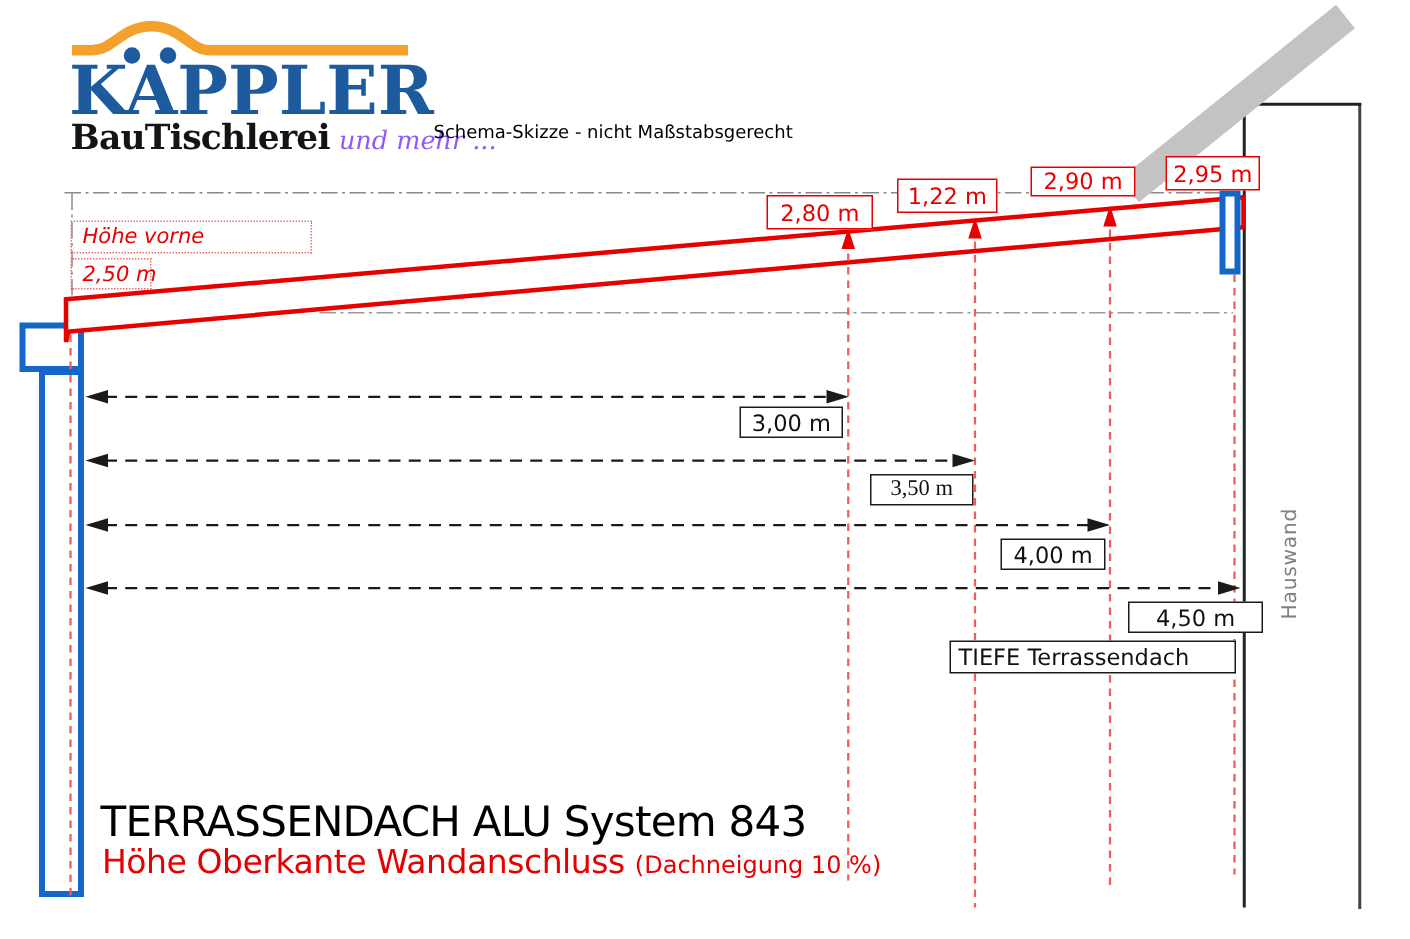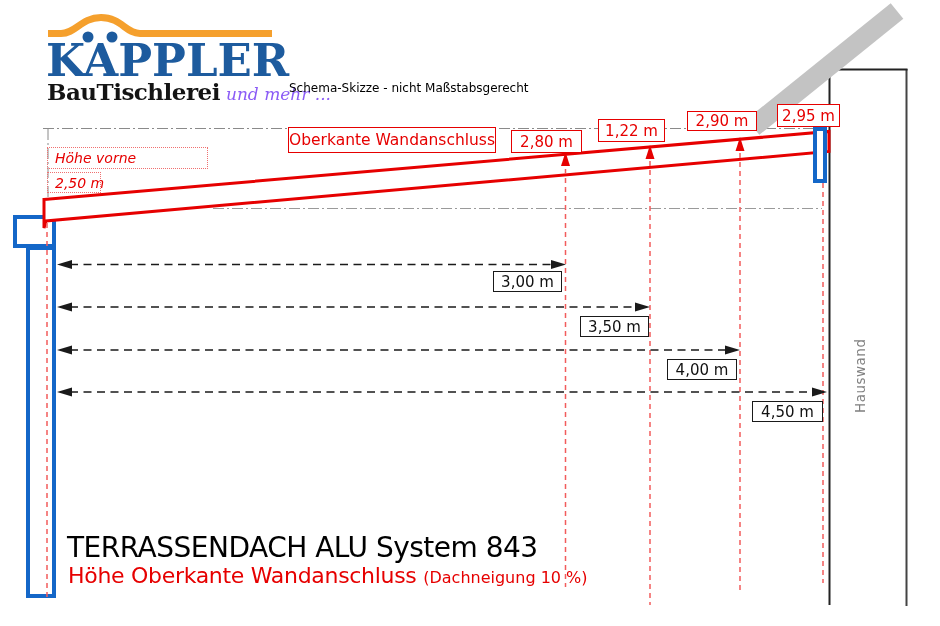--- a/index.html
+++ b/index.html
@@ -91,33 +91,33 @@
       <path d="M 48 33.5 H 61 C 76 33.5 81 17.5 101 17.5 C 121 17.5 126 33.5 140 33.5 H 272" fill="none" stroke="#f5a02d" stroke-width="7" stroke-linejoin="round"></path>
       <circle cx="88" cy="37" r="5.5" fill="#1d5b9e"></circle>
       <circle cx="112" cy="37" r="5.5" fill="#1d5b9e"></circle>
     </g>
   </svg>
 
   <div class="brand">KAPPLER</div>
   <div class="brandline"><span class="bt">BauTischlerei</span><span class="tag">und mehr ...</span></div>
   <div class="note">Schema-Skizze - nicht Maßstabsgerecht</div>
 
-  <div class="rbox" style="left:288px;top:127px;width:208px;height:26px;font-size:15.5px;">Oberkante Wandanschluss</div>
   <div class="rbox" style="left:511px;top:130px;width:71px;height:23px;text-align:right;">2,80 m</div>
   <div class="rbox" style="left:598px;top:119px;width:67px;height:23px;">1,22 m</div>
   <div class="rbox" style="left:687px;top:111px;width:70px;height:20px;">2,90 m</div>
   <div class="rbox" style="left:777px;top:104px;width:63px;height:23px;">2,95 m</div>
 
   <div class="dotbox" style="left:47px;top:147px;width:161px;height:22px;">Höhe vorne</div>
   <div class="dotbox" style="left:47px;top:172px;width:54px;height:21px;">2,50 m</div>
 
   <div class="bbox" style="left:493px;top:271px;width:69px;height:21px;">3,00 m</div>
-  <div class="bbox" style="left:580px;top:316px;width:69px;height:21px;">3,50 m</div>
+  <div class="bbox" style="left:580px;top:316px;width:69px;height:21px;font-family:Liberation Serif, serif;">3,50 m</div>
   <div class="bbox" style="left:667px;top:359px;width:70px;height:21px;">4,00 m</div>
-  <div class="bbox" style="left:752px;top:401px;width:71px;height:21px;text-align:right;">4,50 m</div>
+  <div class="bbox" style="left:752px;top:401px;width:90px;height:21px;text-align:right;">4,50 m</div>
+  <div class="bbox leftalign" style="left:633px;top:427px;width:191px;height:22px;">TIEFE Terrassendach</div>
 
   <div class="hauswand">Hauswand</div>
 
   <div class="ftitle">TERRASSENDACH ALU System 843</div>
   <div class="fsub"><span>Höhe Oberkante Wandanschluss</span>
     <span class="small">(Dachneigung 10 %)</span></div>
 
 </div>
 
 </body></html>

